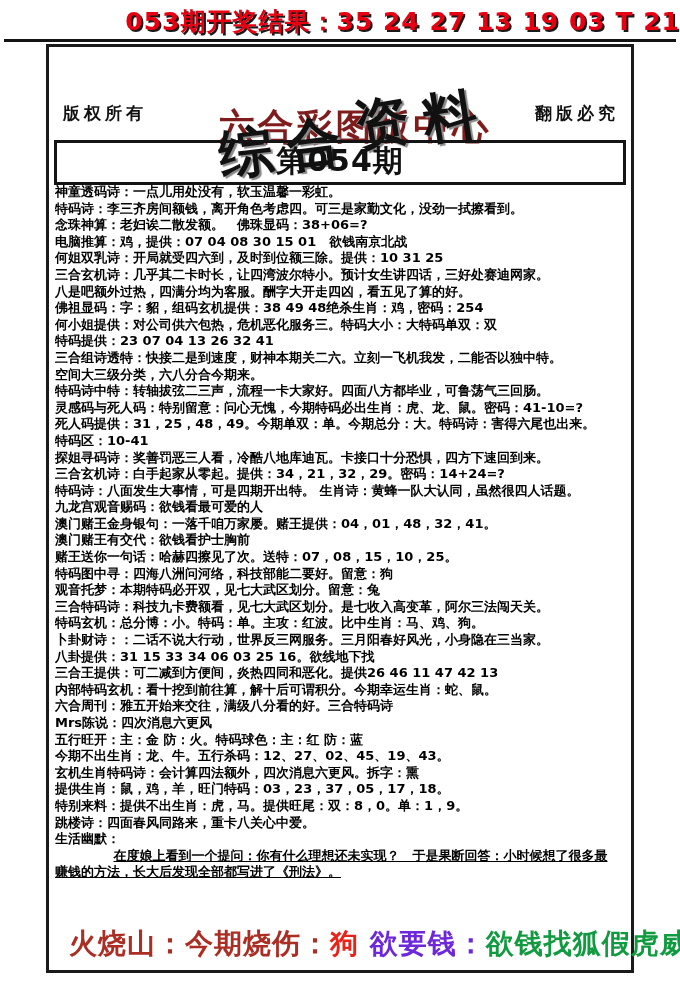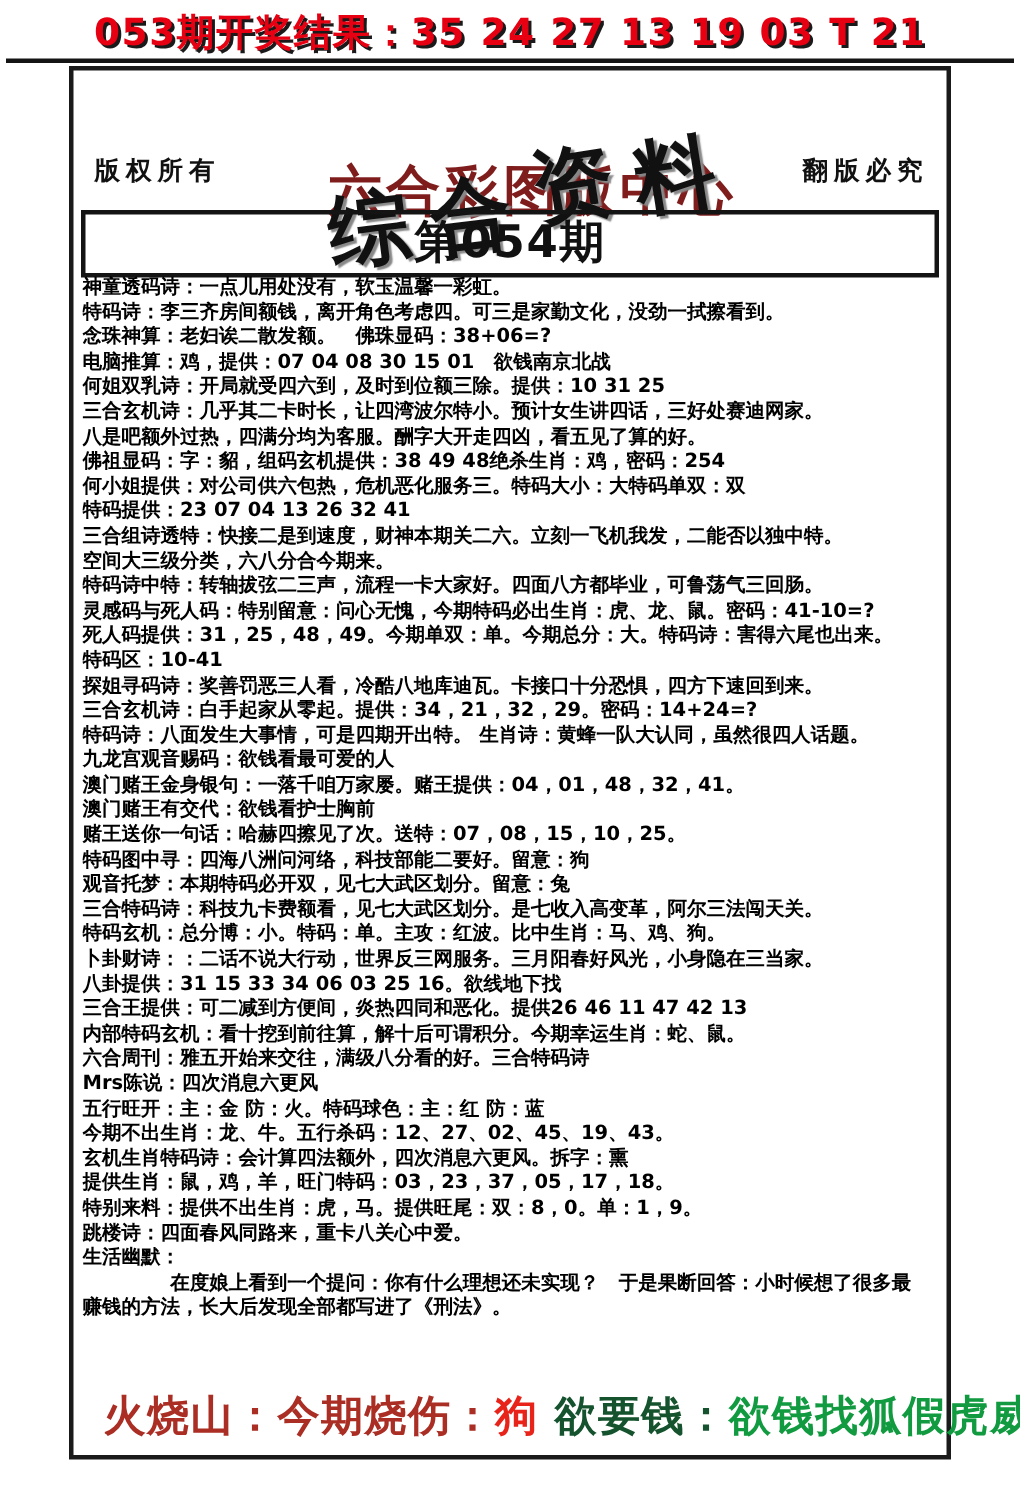--- a/index.html
+++ b/index.html
@@ -3,21 +3,21 @@
 <meta charset="utf-8">
 <style>
   html,body{margin:0;padding:0;}
   body{
     width:680px;height:1008px;position:relative;background:#ffffff;
     font-family:"DejaVu Sans","Liberation Sans",sans-serif;color:#111;
     overflow:hidden;
   }
   
   .result-line{
-    position:absolute;top:5px;left:0;width:100%;text-align:center;
+    position:absolute;top:5px;left:0;width:100%;text-align:right;
     font-size:25px;font-weight:bold;letter-spacing:1px;color:#e60012;
     text-shadow:2px 2px 0 #1a1a1a;white-space:nowrap;
   }
   .title-rule{position:absolute;top:39px;left:4px;right:4px;height:3px;background:#141414;}
   
   .outer-box{
     position:absolute;left:46px;top:44px;width:588px;height:929px;
     border:3px solid #1a1a1a;box-sizing:border-box;background:#fff;
   }
   .brand-title{
@@ -45,21 +45,21 @@
     border:3px solid #141414;box-sizing:border-box;
     display:flex;align-items:flex-end;justify-content:center;
   }
   .issue-title{font-size:30px;font-weight:bold;letter-spacing:1px;}
   
   .content{
     position:absolute;left:6px;right:2px;top:137px;
     font-size:13px;font-weight:600;line-height:16.6px;color:#000000;
   }
   .content .line{white-space:nowrap;overflow:hidden;height:16.6px;}
-  .humor .line{font-weight:800;}
+  .humor .line{font-weight:800;text-decoration:underline;}
   .humor .line:first-child{text-indent:4.5em;}
   
   .banner{
     position:absolute;bottom:7px;left:0;width:100%;text-align:center;
     font-size:28px;font-weight:bold;letter-spacing:1px;white-space:nowrap;
   }
   .banner span{display:inline;}
 </style>
 </head>
 <body>
@@ -124,14 +124,14 @@
         <div class="line">特别来料：提供不出生肖：虎，马。提供旺尾：双：8，0。单：1，9。</div>
         <div class="line">跳楼诗：四面春风同路来，重卡八关心中爱。</div>
         <div class="line">生活幽默：</div>
       </div>
     <div class="humor">
         <div class="line">在度娘上看到一个提问：你有什么理想还未实现？　于是果断回答：小时候想了很多最</div>
         <div class="line">赚钱的方法，长大后发现全部都写进了《刑法》。</div>
       </div>
   </div>
 
-  <div class="banner"><span class="seg" style="color: rgb(170, 46, 36); margin-left: 20px;">火烧山：今期烧伤：</span><span class="seg" style="color: rgb(232, 35, 26);">狗</span><span class="seg" style="color: #14532d;"> 欲要钱：</span><span class="seg" style="color: rgb(17, 154, 64);">欲钱找狐假虎威的人</span></div>
+  <div class="banner"><span class="seg" style="color: rgb(170, 46, 36); margin-left: 20px;">火烧山：今期烧伤：</span><span class="seg" style="color: rgb(232, 35, 26);">狗</span><span class="seg" style="color: #6d28d9;"> 欲要钱：</span><span class="seg" style="color: rgb(17, 154, 64);">欲钱找狐假虎威的人</span></div>
 </div>
 
 </body></html>

